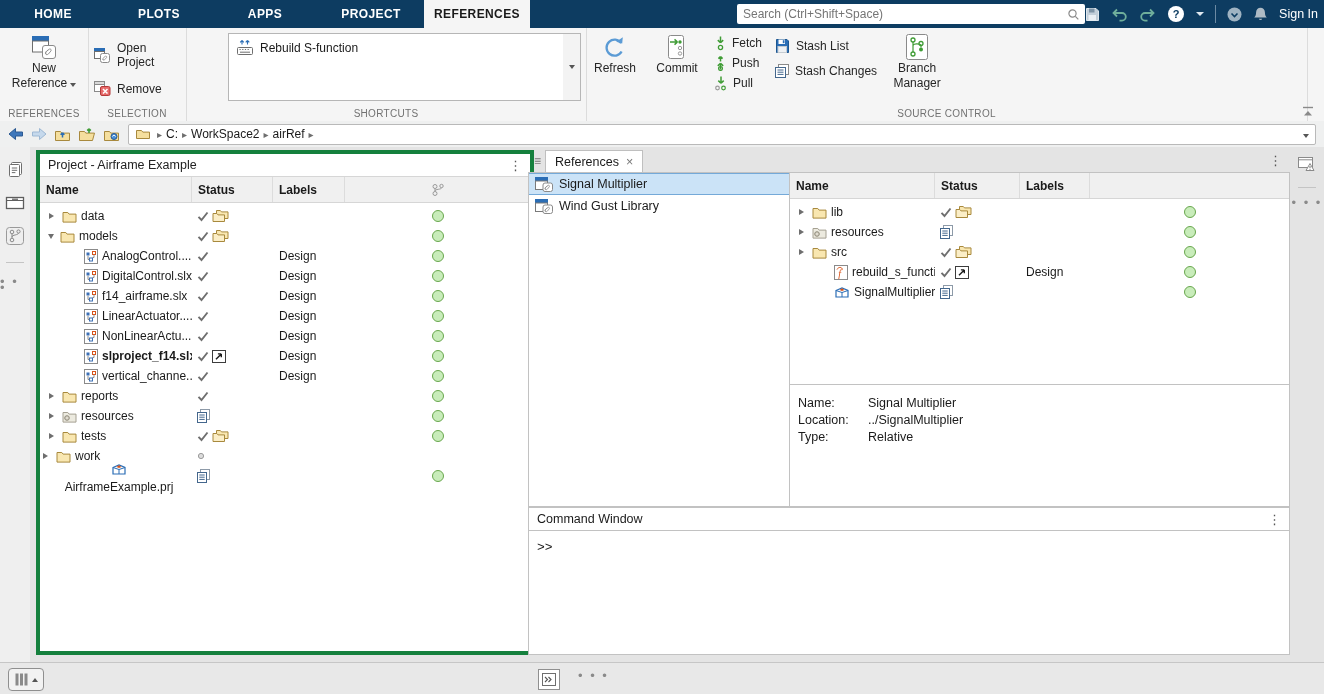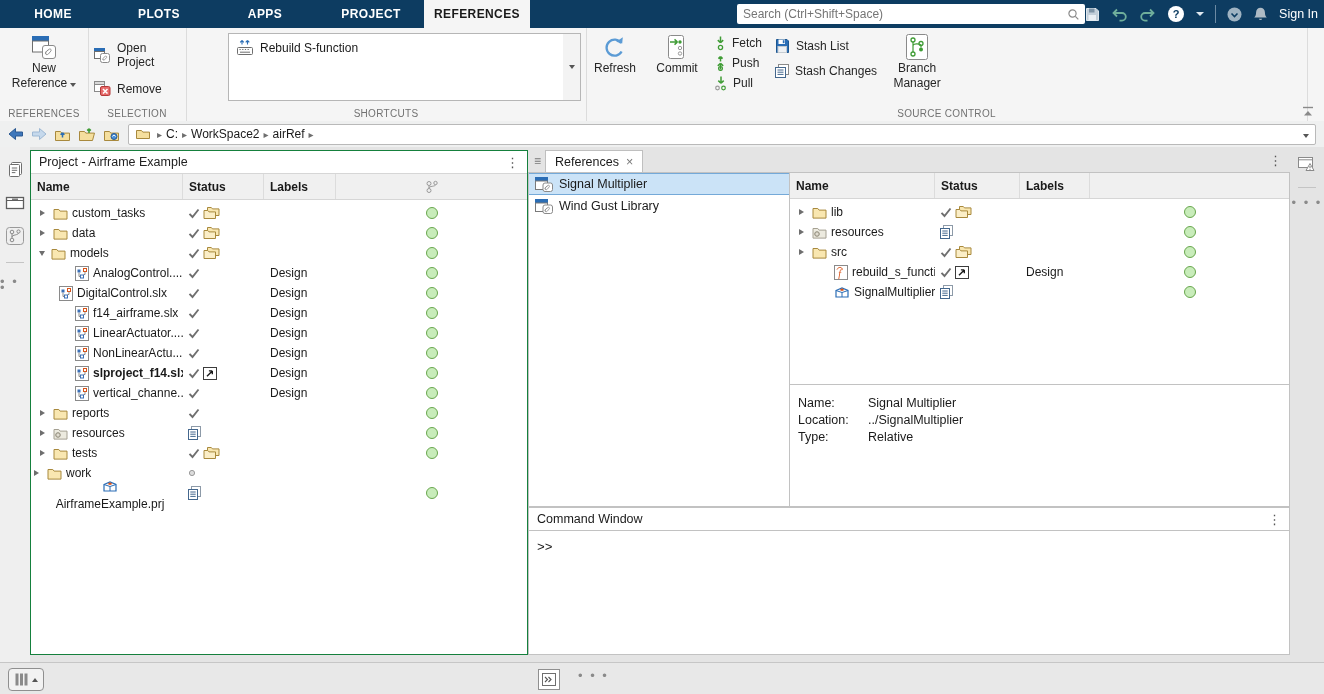--- a/index.html
+++ b/index.html
@@ -45,21 +45,21 @@
   .crumb-sep{color:#6e6e6e;font-size:10px;padding:0 4px;}
   .crumb-seg{font-size:12px;color:#1a1a1a;}
   #crumb-caret{margin-left:auto;}
   
   #main{top:147px;left:0;width:1324px;height:515px;background:#e4e4e4;}
   #leftstrip{left:0;top:0;width:30px;height:515px;background:#efefef;display:flex;flex-direction:column;align-items:center;gap:16px;padding-top:14px;box-sizing:border-box;}
   .strip-div{width:18px;height:1px;background:#c4c4c4;}
   .dots{color:#8a8a8a;font-size:13px;letter-spacing:2px;line-height:6px;}
   #rightstrip{left:1290px;top:0;width:34px;height:515px;background:#e4e4e4;display:flex;flex-direction:column;align-items:center;gap:12px;padding-top:8px;box-sizing:border-box;}
   
-  #leftpanel{left:30px;top:3px;width:498px;height:505px;background:#fff;border:1px solid #15803d;box-sizing:border-box;}
+  #leftpanel{left:36px;top:3px;width:498px;height:505px;background:#fff;border:4px solid #15803d;box-sizing:border-box;}
   .ptitle{height:22px;border-bottom:1px solid #d6d6d6;display:flex;align-items:center;padding:0 8px;font-size:12.5px;color:#222;}
   .pmenu{margin-left:auto;color:#555;font-size:13px;cursor:default;}
   .thead{display:grid;background:#f0f0f0;border-bottom:1px solid #d6d6d6;height:25px;align-items:center;font-weight:bold;}
   .thead>div{border-right:1px solid #dcdcdc;height:25px;display:flex;align-items:center;padding-left:6px;box-sizing:border-box;}
   .thead>div:last-child{border-right:none;justify-content:center;padding-left:0;}
   .lp-grid{grid-template-columns:152px 81px 72px 1fr;}
   .rp-grid{grid-template-columns:145px 85px 70px 1fr;}
   .tbody{padding-top:3px;}
   .trow{display:grid;height:20px;align-items:center;}
   .name-cell{display:flex;align-items:center;gap:4px;overflow:hidden;white-space:nowrap;}
@@ -425,48 +425,20 @@
     </div>
     <div class="tbody" id="left-tree">
         <div class="trow lp-grid">
           <div class="name-cell" style="padding-left: 6px;">
             <span class="ex right"></span>
             <span style="display: inline-flex; flex: 0 0 auto;">
               <svg width="15" height="13">
                 <path d="M1 2.5h4.8l1.3 1.6H14v8H1z" fill="#f9e7b1" stroke="#a8893d"></path>
               </svg>
             </span>
-            <span>custom_tasks</span>
-          </div>
-          <div class="status-cell">
-            <span style="display: inline-flex; flex: 0 0 auto;">
-              <svg width="12" height="11">
-                <path d="M1.5 5.8l3 3.2 6-7.5" fill="none" stroke="#6f6f6f" stroke-width="1.9"></path>
-              </svg>
-            </span>
-            <span style="display: inline-flex; flex: 0 0 auto;">
-              <svg width="17" height="14">
-                <path d="M4.5 1.5h3.8l1.2 1.4H16v6.6H4.5z" fill="#f9e7b1" stroke="#a8893d"></path>
-                <path d="M1 4.5h3.8L6 5.9h6.5v6.6H1z" fill="#fbeec7" stroke="#a8893d"></path>
-              </svg>
-            </span>
-          </div>
-          <div class="labels-cell"></div>
-          <div class="extra-cell">
-            <span class="gcircle"></span>
-          </div>
-        </div>
-        <div class="trow lp-grid">
-          <div class="name-cell" style="padding-left: 6px;">
-            <span class="ex right"></span>
-            <span style="display: inline-flex; flex: 0 0 auto;">
-              <svg width="15" height="13">
-                <path d="M1 2.5h4.8l1.3 1.6H14v8H1z" fill="#f9e7b1" stroke="#a8893d"></path>
-              </svg>
-            </span>
             <span>data</span>
           </div>
           <div class="status-cell">
             <span style="display: inline-flex; flex: 0 0 auto;">
               <svg width="12" height="11">
                 <path d="M1.5 5.8l3 3.2 6-7.5" fill="none" stroke="#6f6f6f" stroke-width="1.9"></path>
               </svg>
             </span>
             <span style="display: inline-flex; flex: 0 0 auto;">
               <svg width="17" height="14">
@@ -528,21 +500,21 @@
                 <path d="M1.5 5.8l3 3.2 6-7.5" fill="none" stroke="#6f6f6f" stroke-width="1.9"></path>
               </svg>
             </span>
           </div>
           <div class="labels-cell">Design</div>
           <div class="extra-cell">
             <span class="gcircle"></span>
           </div>
         </div>
         <div class="trow lp-grid">
-          <div class="name-cell" style="padding-left: 12px;">
+          <div class="name-cell" style="padding-left: 28px;">
             <span class="ex-spacer"></span>
             <span style="display: inline-flex; flex: 0 0 auto;">
               <svg width="14" height="15">
                 <rect x="0.5" y="0.5" width="13" height="14" fill="#fff" stroke="#8a8a8a"></rect>
                 <rect x="2.5" y="3.5" width="3" height="3" fill="#3b6fb5"></rect>
                 <rect x="8.5" y="2.5" width="3" height="3" fill="#fff" stroke="#d95319"></rect>
                 <rect x="5.5" y="9" width="3" height="3" fill="#fff" stroke="#3b6fb5"></rect>
                 <path d="M4 6.8v3.7h1.3M10 5.8v2.7h-1.3" stroke="#8a8a8a" fill="none"></path>
               </svg>
             </span>

